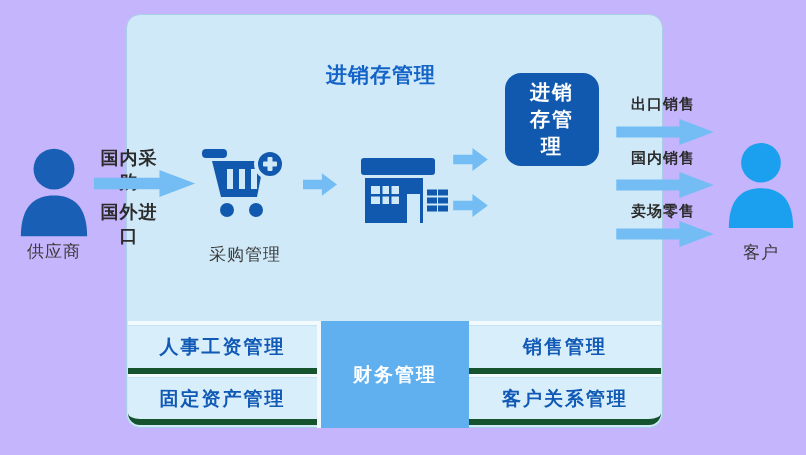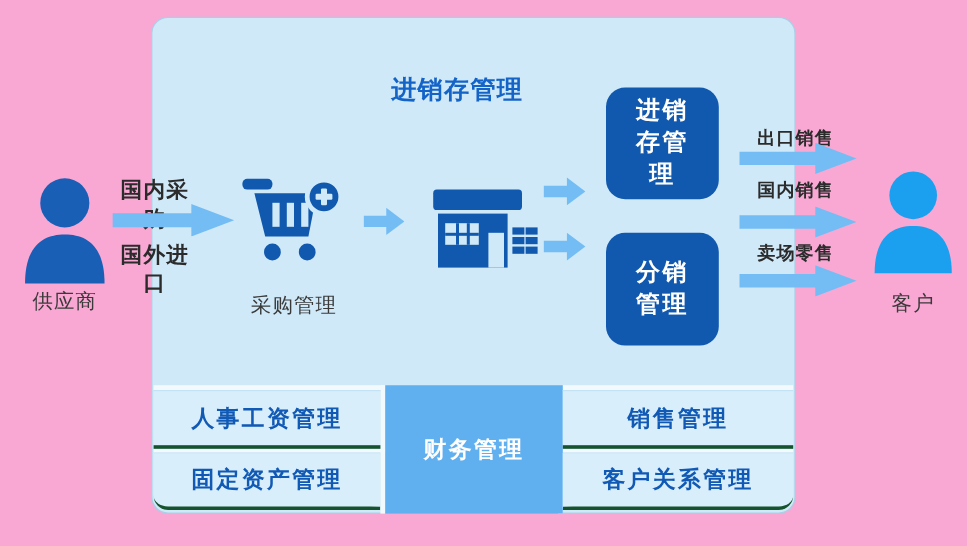--- a/index.html
+++ b/index.html
@@ -1,17 +1,17 @@
 <!DOCTYPE html>
 <html style="--panel-bg: #cfe9f8; --panel-border: #a9cfe6; --dark-blue: #1159ae; --supplier-blue: #1a5fb6; --customer-blue: #1ba0f0; --mid-blue: #60b0f0; --arrow-blue: #74bdf4; --cell-bg: #d9eefb; --cell-text: #1059b4; --title-color: #1464c8; --label-color: #3a3a3a; --gap-color: #f2fafd;"><head>
 <meta charset="utf-8">
 <style>
   html,body{margin:0;padding:0;background:#ffffff;}
   #canvas{
-    position:relative;width:806px;height:455px;background:#f9a8d4;
+    position:relative;width:806px;height:455px;background:#c4b5fd;
     font-family:"Liberation Sans","DejaVu Sans",sans-serif;overflow:hidden;
   }
   .abs{position:absolute;}
   .main-box{
     left:126px;top:14px;width:537px;height:414px;
     background:var(--panel-bg);border:1px solid var(--panel-border);
     border-radius:14px;box-sizing:border-box;
   }
   .page-title{
     left:316px;top:61px;width:130px;text-align:center;
@@ -31,21 +31,21 @@
     background:var(--dark-blue);border-radius:16px;color:#ffffff;
     display:flex;align-items:center;justify-content:center;text-align:center;
     font-size:20px;font-weight:bold;line-height:27px;letter-spacing:2px;
   }
   .proc-box .txt{width:48px;}
   .gap-line{background:var(--gap-color);}
   .grid-cell{
     background:var(--cell-bg);color:var(--cell-text);
     display:flex;align-items:center;justify-content:center;
     font-size:19px;font-weight:bold;letter-spacing:2px;
-    border-top:1px solid #c3e2f5;border-bottom:3px solid #14532d;box-sizing:border-box;
+    border-top:1px solid #c3e2f5;border-bottom:6px solid #14532d;box-sizing:border-box;
   }
   .finance-box{
     background:var(--mid-blue);color:#ffffff;
     display:flex;align-items:center;justify-content:center;
     font-size:19px;font-weight:bold;letter-spacing:2px;
   }
   svg{display:block;}
 </style>
 </head>
 <body>
@@ -131,25 +131,22 @@
   </div>
   <div class="abs" style="left:452px;top:193px;">
     <svg width="37" height="25" viewBox="0 0 36 26">
       <polygon points="0,8 20,8 20,1 36,13 20,25 20,18 0,18" fill="#74bdf4"></polygon>
     </svg>
   </div>
 
   <div class="abs proc-box" style="left:505px;top:73px;width:94px;height:93px;">
     <span class="txt">进销存管理</span>
   </div>
-  <div class="abs proc-box" style="left:505px;top:194px;width:94px;height:94px;">
-    <span class="txt">分销管理</span>
-  </div>
 
-  <div class="abs channel-label" style="left:625px;top:106px;width:76px;">出口销售</div>
+  <div class="abs channel-label" style="left:625px;top:95px;width:76px;">出口销售</div>
   <div class="abs" style="left:612px;top:119px;">
     <svg width="106" height="26" viewBox="0 0 105 28">
       <polygon points="0,8 68,8 68,0 105,14 68,28 68,20 0,20" fill="#74bdf4"></polygon>
     </svg>
   </div>
   <div class="abs channel-label" style="left:625px;top:149px;width:76px;">国内销售</div>
   <div class="abs" style="left:612px;top:172px;">
     <svg width="106" height="26" viewBox="0 0 105 28">
       <polygon points="0,8 68,8 68,0 105,14 68,28 68,20 0,20" fill="#74bdf4"></polygon>
     </svg>

